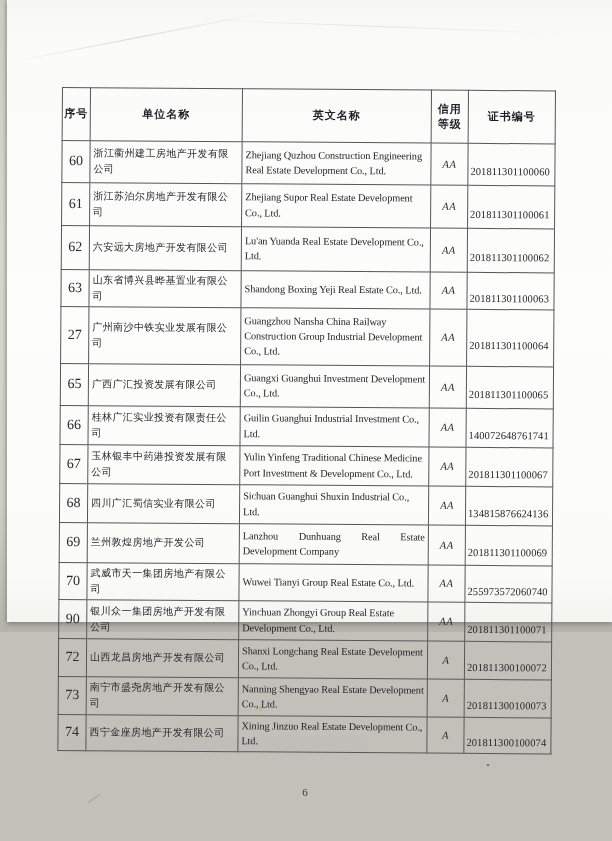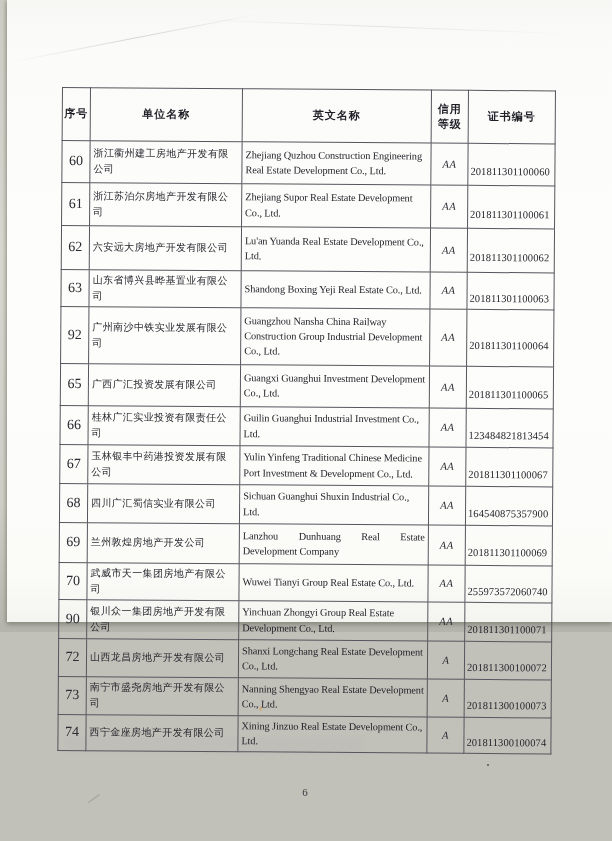--- a/index.html
+++ b/index.html
@@ -136,53 +136,53 @@
             <td class="td-cert">201811301100062</td>
           </tr>
           <tr style="height: 34px;">
             <td class="td-index">63</td>
             <td class="td-cn">山东省博兴县晔基置业有限公司</td>
             <td class="td-en">Shandong Boxing Yeji Real Estate Co., Ltd.</td>
             <td class="td-rating">AA</td>
             <td class="td-cert">201811301100063</td>
           </tr>
           <tr style="height: 57px;">
-            <td class="td-index">92</td>
+            <td class="td-index">27</td>
             <td class="td-cn">广州南沙中铁实业发展有限公司</td>
             <td class="td-en">Guangzhou Nansha China Railway Construction Group Industrial Development Co., Ltd.</td>
             <td class="td-rating">AA</td>
             <td class="td-cert">201811301100064</td>
           </tr>
           <tr style="height: 42px;">
             <td class="td-index">65</td>
             <td class="td-cn">广西广汇投资发展有限公司</td>
             <td class="td-en">Guangxi Guanghui Investment Development Co., Ltd.</td>
             <td class="td-rating">AA</td>
             <td class="td-cert">201811301100065</td>
           </tr>
           <tr style="height: 39px;">
             <td class="td-index">66</td>
             <td class="td-cn">桂林广汇实业投资有限责任公司</td>
             <td class="td-en">Guilin Guanghui Industrial Investment Co., Ltd.</td>
             <td class="td-rating">AA</td>
-            <td class="td-cert">123484821813454</td>
+            <td class="td-cert">140072648761741</td>
           </tr>
           <tr style="height: 39px;">
             <td class="td-index">67</td>
             <td class="td-cn">玉林银丰中药港投资发展有限公司</td>
             <td class="td-en">Yulin Yinfeng Traditional Chinese Medicine Port Investment &amp; Development Co., Ltd.</td>
             <td class="td-rating">AA</td>
             <td class="td-cert">201811301100067</td>
           </tr>
           <tr style="height: 39px;">
             <td class="td-index">68</td>
             <td class="td-cn">四川广汇蜀信实业有限公司</td>
             <td class="td-en">Sichuan Guanghui Shuxin Industrial Co., Ltd.</td>
             <td class="td-rating">AA</td>
-            <td class="td-cert">164540875357900</td>
+            <td class="td-cert">134815876624136</td>
           </tr>
           <tr style="height: 40px;">
             <td class="td-index">69</td>
             <td class="td-cn">兰州敦煌房地产开发公司</td>
             <td class="td-en" style="text-align: justify;">Lanzhou Dunhuang Real Estate Development Company</td>
             <td class="td-rating">AA</td>
             <td class="td-cert">201811301100069</td>
           </tr>
           <tr style="height: 35px;">
             <td class="td-index">70</td>

